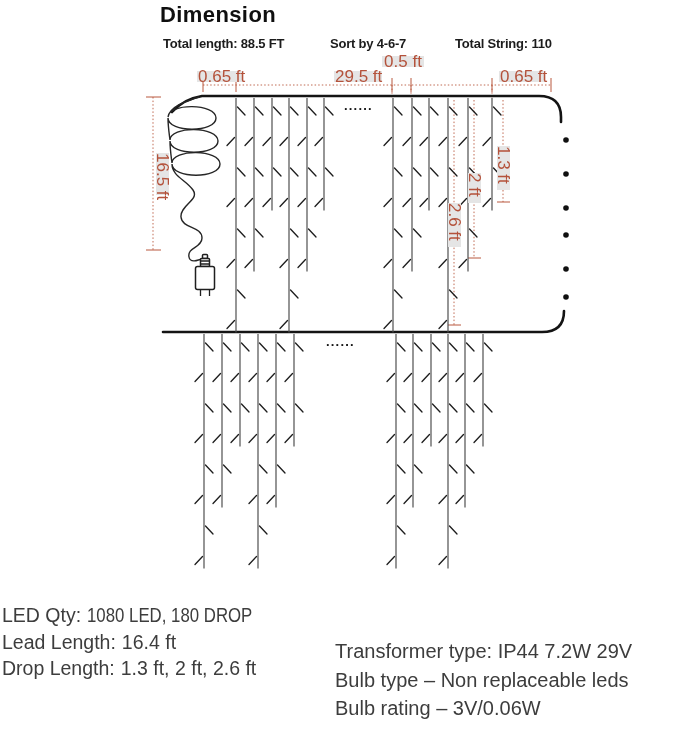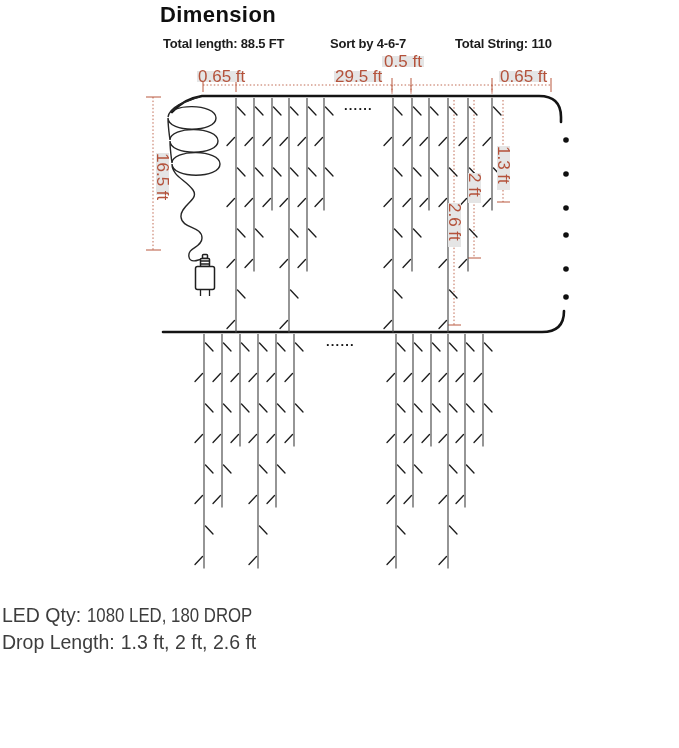--- a/index.html
+++ b/index.html
@@ -283,17 +283,23 @@
   <div class="abs dimlabel vlabel" style="left:156px;top:153px;height:42px;">16.5 ft</div>
   <div class="abs dimlabel vlabel" style="left:497px;top:146px;height:44px;">1.3 ft</div>
   <div class="abs dimlabel vlabel" style="left:468px;top:173px;height:30px;">2 ft</div>
   <div class="abs dimlabel vlabel" style="left:448px;top:203px;height:44px;">2.6 ft</div>
 
   <div class="abs ellipsis" style="left:344px;top:101px;">......</div>
   <div class="abs ellipsis" style="left:326px;top:337px;">......</div>
 
   <div class="abs specs-left">
     <div class="spec-line"><span>LED Qty:</span><span class="spec-val cond">1080 LED, 180 DROP</span></div>
+    <div class="spec-line"><span>Lead Length:</span><span class="spec-val">16.4 ft</span></div>
     <div class="spec-line"><span>Drop Length:</span><span class="spec-val">1.3 ft, 2 ft, 2.6 ft</span></div>
   </div>
 
+  <div class="abs specs-right">
+    <div class="spec-line">Transformer type: IP44 7.2W 29V</div>
+    <div class="spec-line">Bulb type – Non replaceable leds</div>
+    <div class="spec-line">Bulb rating – 3V/0.06W</div>
+  </div>
 
 </div>
 
 </body></html>

